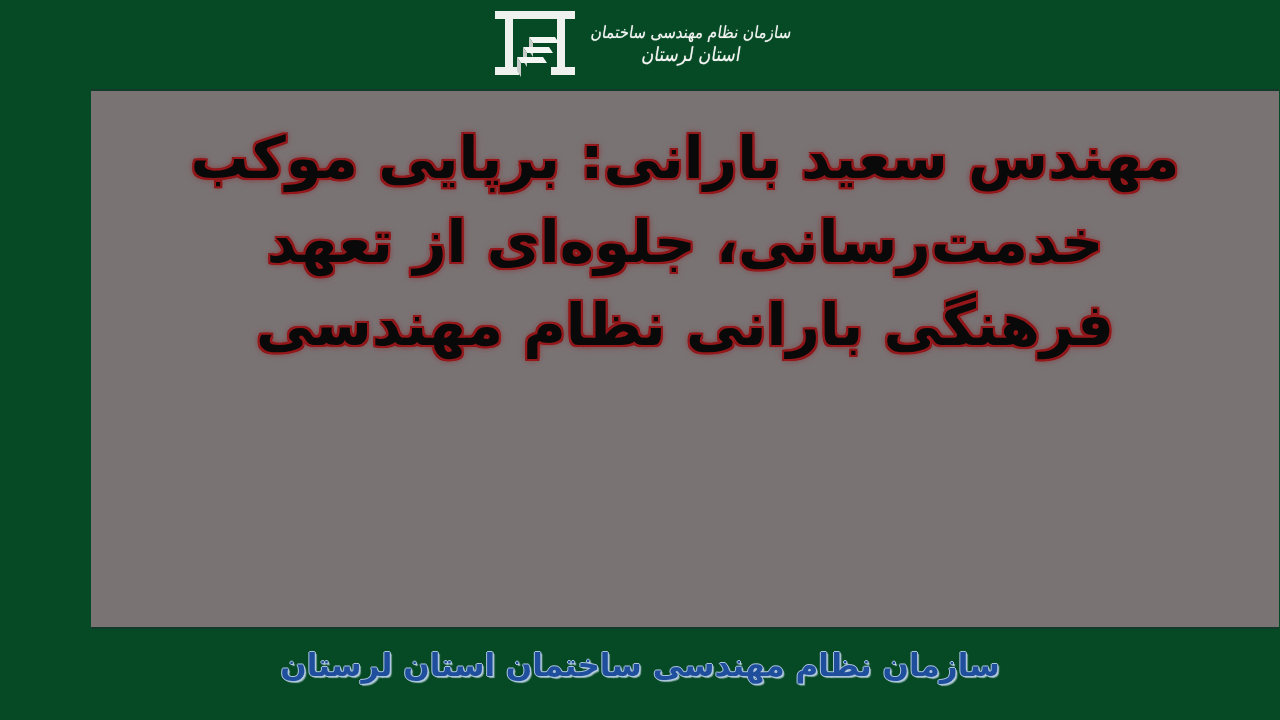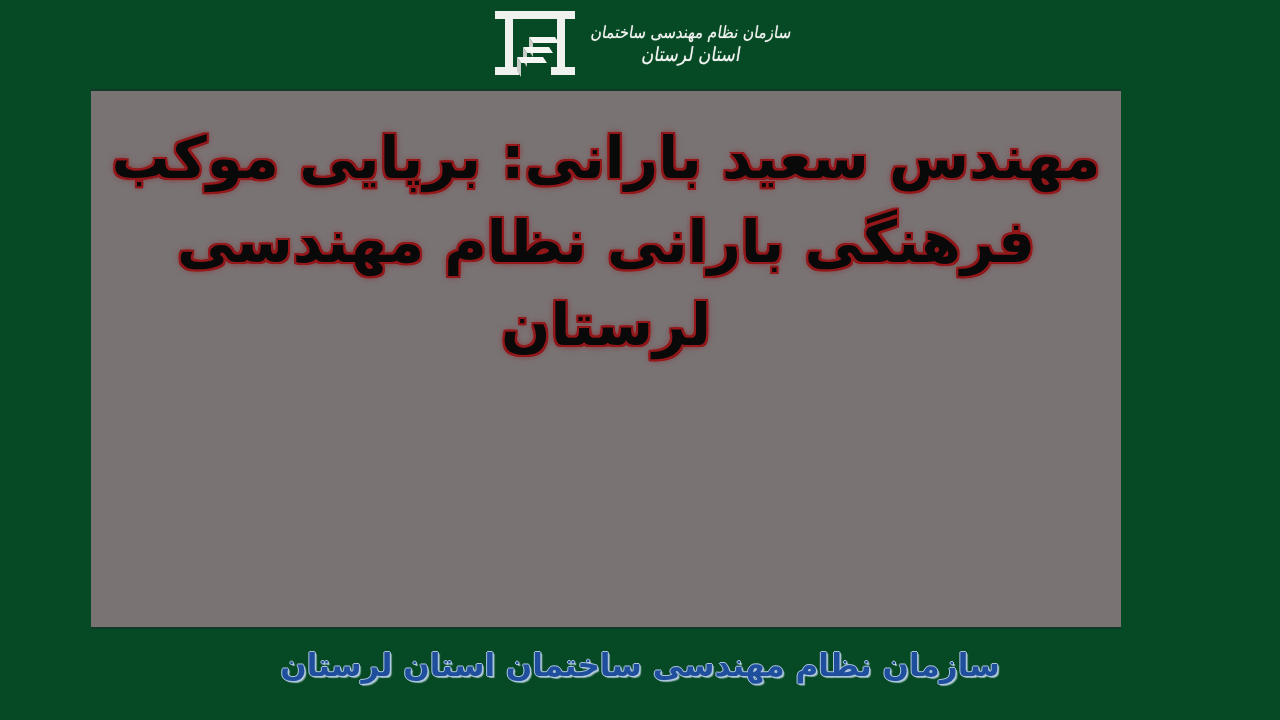--- a/index.html
+++ b/index.html
@@ -75,21 +75,21 @@
     position: relative;
     flex: 0 0 auto;
   }
   .logo-mark svg { display: block; width: 92px; height: 76px; }
 
   
   #content-panel {
     position: absolute;
     left: 91px;
     top: 89px;
-    width: 1030px;
+    width: 1188px;
     height: 540px;
     background: #7a7374;
     border-top: 2px solid #123a2a;
     border-bottom: 2px solid #123a2a;
     box-sizing: border-box;
     display: flex;
     flex-direction: column;
     align-items: center;
     justify-content: flex-start;
     padding-top: 26px;
@@ -178,22 +178,22 @@
     <div class="logo-words">
       <span class="logo-line logo-line-1">سازمان نظام مهندسی ساختمان</span>
       <span class="logo-line logo-line-2">استان لرستان</span>
     </div>
 
   </div>
 
   <div id="content-panel">
     <div id="headline">
       <span class="headline-line">مهندس سعید بارانی: برپایی موکب</span>
+      <span class="headline-line">خدمت‌رسانی، جلوه‌ای از تعهد</span>
       <span class="headline-line">فرهنگی بارانی نظام مهندسی</span>
-      <span class="headline-line">لرستان</span>
     </div>
   </div>
 
   <div id="footer-bar">
     <span id="footer-text">سازمان نظام مهندسی ساختمان استان لرستان</span>
   </div>
 
 </div>
 
 </body></html>

